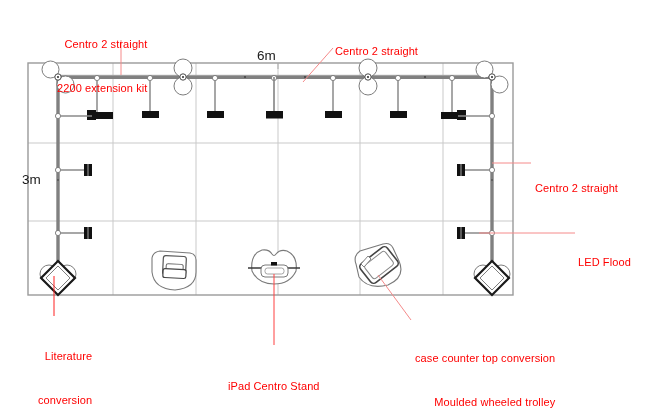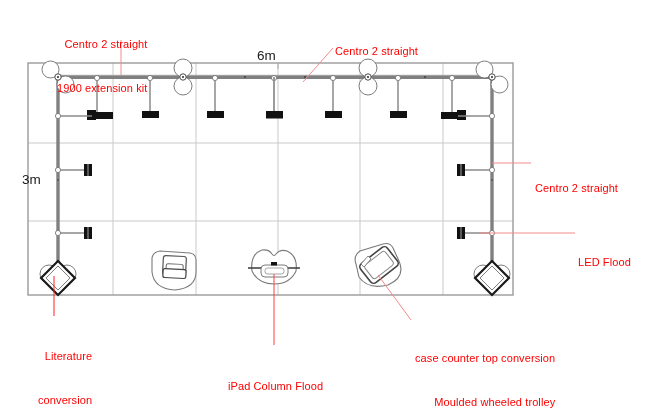--- a/index.html
+++ b/index.html
@@ -244,42 +244,42 @@
     <g>
       <line x1="278" y1="63" x2="278" y2="69" stroke="#aaaaaa" stroke-width="1"></line>
     </g>
   </svg>
 
   <div class="dim" style="left:257px; top:48px;">6m</div>
   <div class="dim" style="left:22px; top:172px;">3m</div>
 
   <div class="anno" style="left:57px; top:8px;">
     <div>Centro 2 straight</div>
-    <div>1900 extension kit</div>
+    <div>2200 extension kit</div>
   </div>
 
   <div class="anno" style="left:335px; top:15px;">
     <div>Centro 2 straight</div>
   </div>
 
   <div class="anno" style="left:535px; top:152px;">
     <div>Centro 2 straight</div>
   </div>
 
   <div class="anno" style="left:578px; top:226px;">
     <div>LED Flood</div>
   </div>
 
   <div class="anno" style="left:38px; top:320px;">
     <div>Literature</div>
     <div>conversion</div>
   </div>
 
   <div class="anno" style="left:228px; top:350px;">
-    <div>iPad Column Flood</div>
+    <div>iPad Centro Stand</div>
     
     
   </div>
 
   <div class="anno" style="left:415px; top:322px;">
     <div>case counter top conversion</div>
     <div>Moulded wheeled trolley</div>
     
     
   </div>

